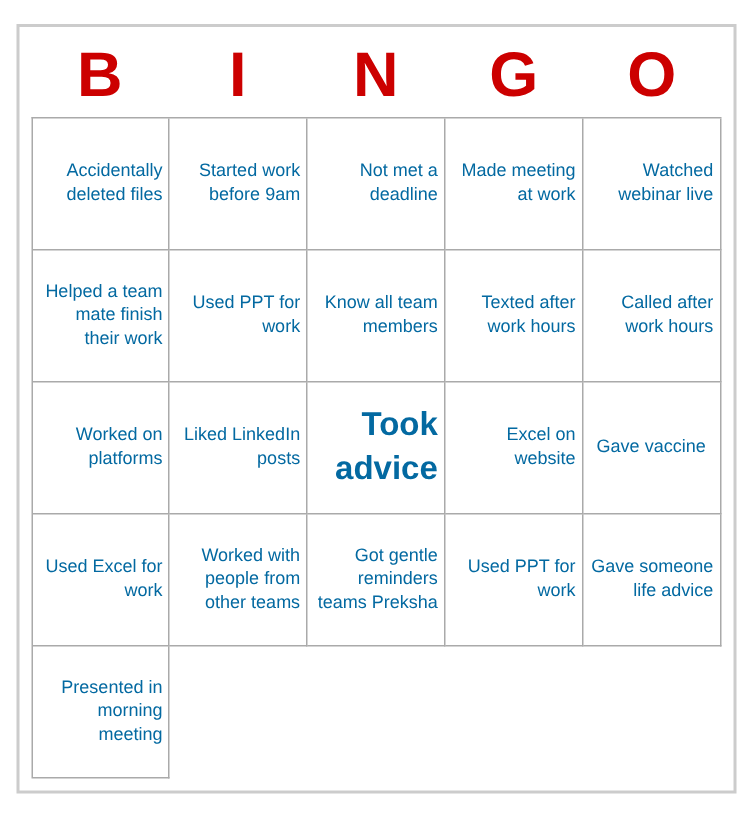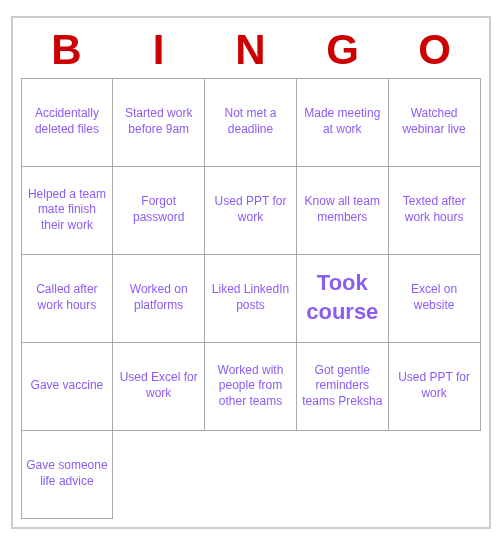--- a/index.html
+++ b/index.html
@@ -36,22 +36,22 @@
       border-top: 1.5px solid #aaa;
     }
     .bingo-cell {
       border-right: 1.5px solid #aaa;
       border-bottom: 1.5px solid #aaa;
       min-height: 88px;
       display: flex;
       align-items: center;
       justify-content: center;
       padding: 6px 4px;
-      text-align: center;
-      color: #8b5cf6;
+      text-align: right;
+      color: #0369a1;
       font-size: 12px;
       line-height: 1.3;
     }
     .bingo-cell.large-text {
       font-size: 22px;
       font-weight: bold;
     }
   </style>
 </head>
 <body>
@@ -64,29 +64,29 @@
       <div class="bingo-letter">G</div>
       <div class="bingo-letter">O</div>
     </div>
   <div class="bingo-grid">
   <div class="bingo-cell">Accidentally deleted files</div>
       <div class="bingo-cell">Started work before 9am</div>
       <div class="bingo-cell">Not met a deadline</div>
       <div class="bingo-cell">Made meeting at work</div>
       <div class="bingo-cell">Watched webinar live</div>
       <div class="bingo-cell">Helped a team mate finish their work</div>
-      <div class="bingo-cell">Forgot password</div>
       <div class="bingo-cell">Used PPT for work</div>
       <div class="bingo-cell">Know all team members</div>
       <div class="bingo-cell">Texted after work hours</div>
       <div class="bingo-cell">Called after work hours</div>
       <div class="bingo-cell">Worked on platforms</div>
       <div class="bingo-cell">Liked LinkedIn posts</div>
-      <div class="bingo-cell large-text">Took course</div>
+      <div class="bingo-cell large-text">Took advice</div>
       <div class="bingo-cell">Excel on website</div>
       <div class="bingo-cell">Gave vaccine</div>
       <div class="bingo-cell">Used Excel for work</div>
       <div class="bingo-cell">Worked with people from other teams</div>
       <div class="bingo-cell">Got gentle reminders teams Preksha</div>
       <div class="bingo-cell">Used PPT for work</div>
       <div class="bingo-cell">Gave someone life advice</div>
+      <div class="bingo-cell">Presented in morning meeting</div>
     </div>
 </div>
 
 </body></html>

